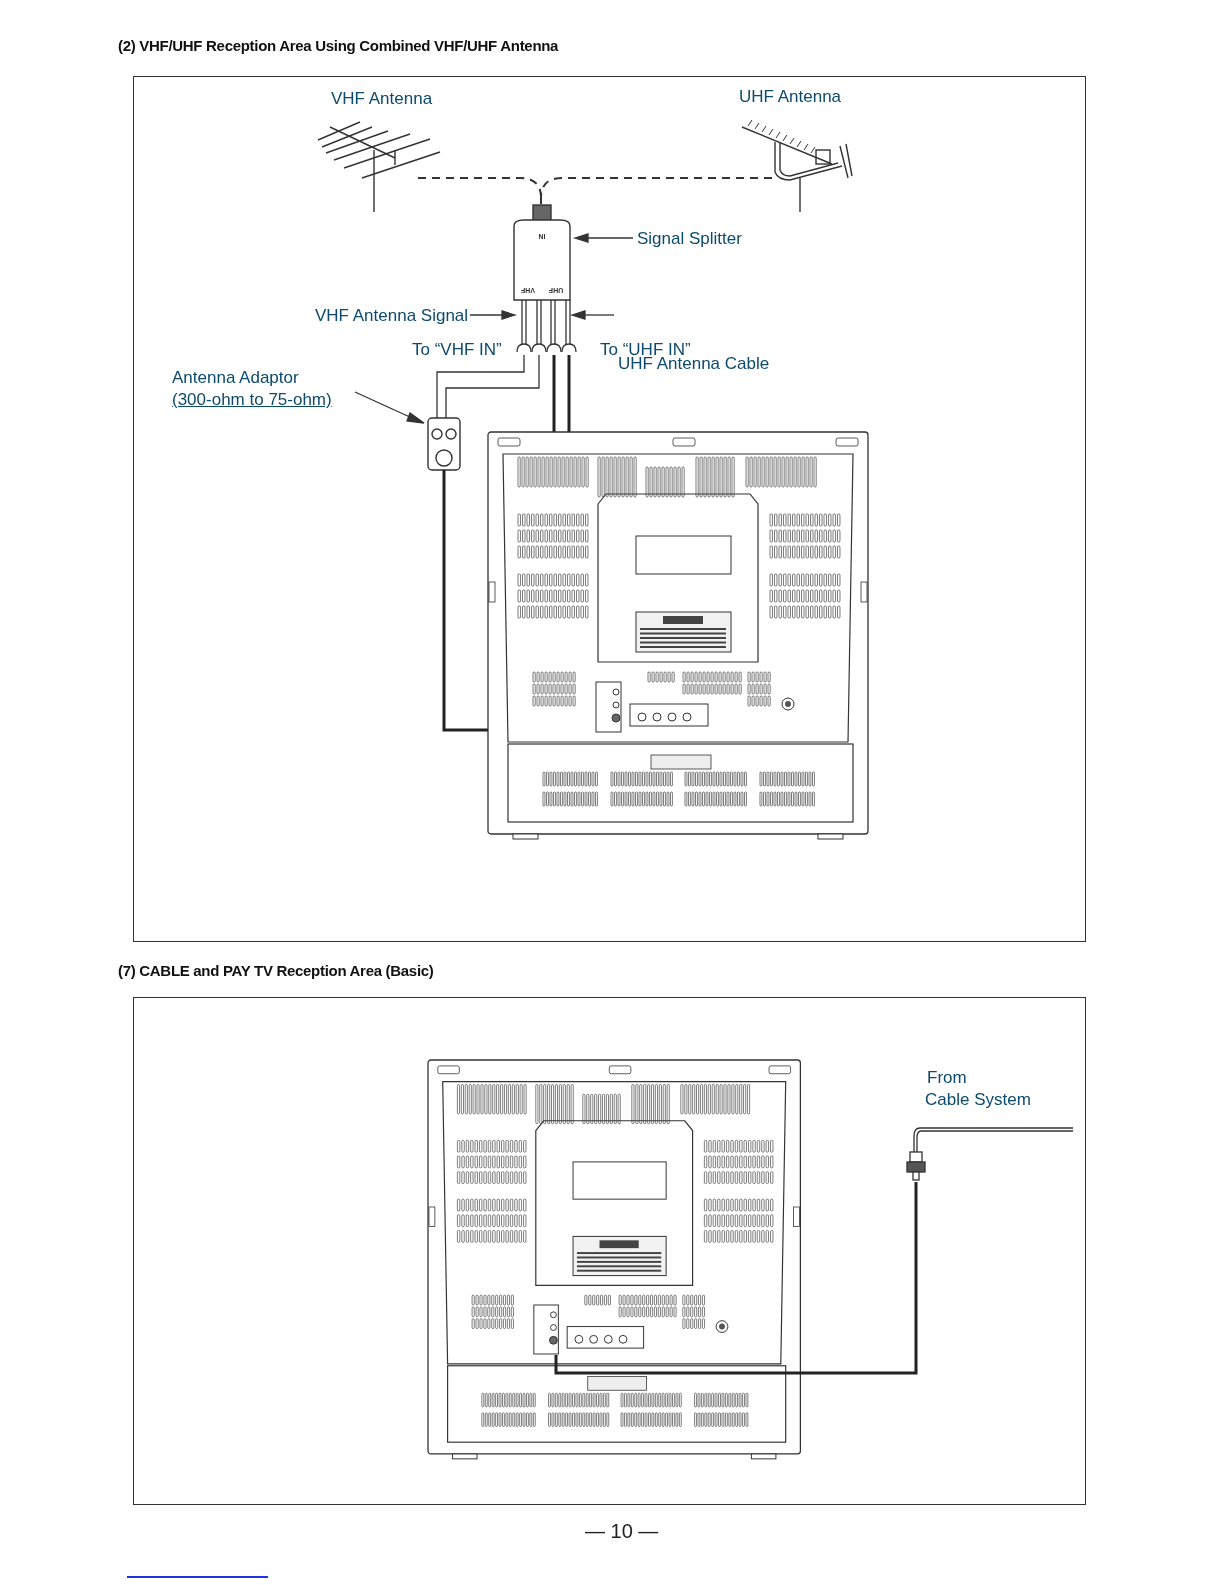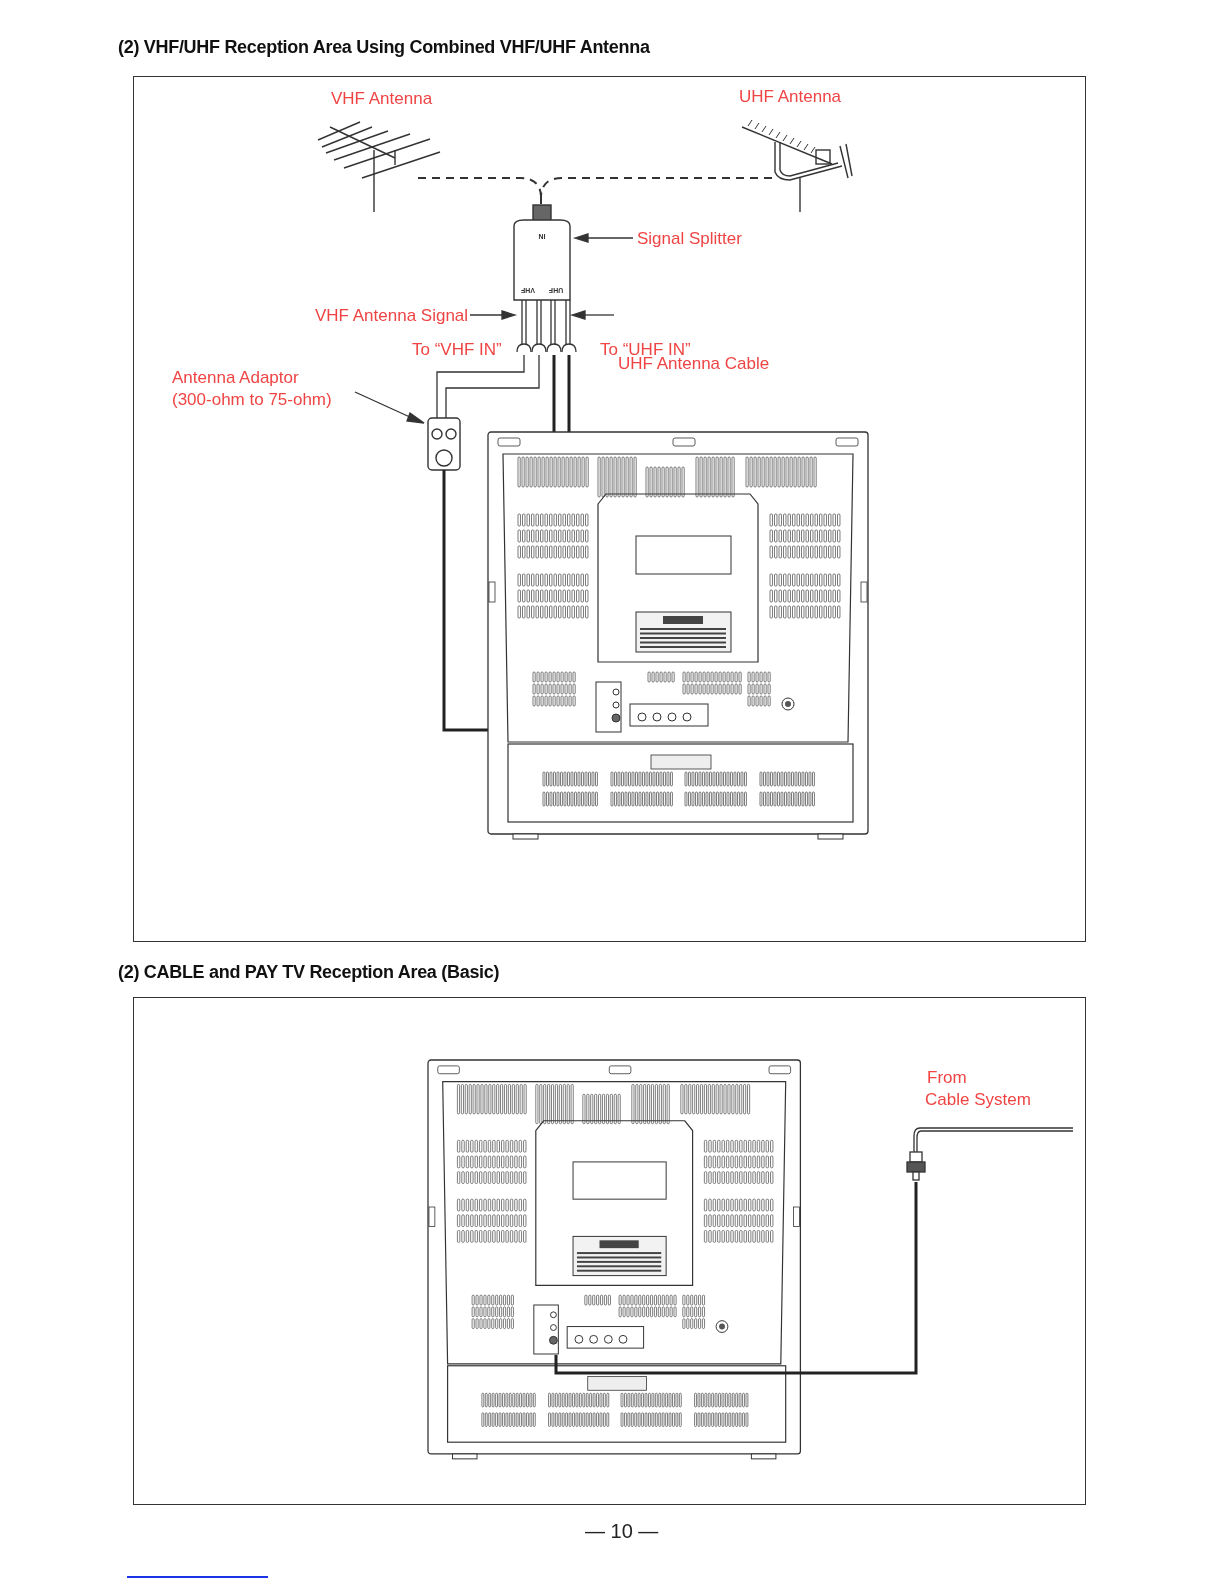--- a/index.html
+++ b/index.html
@@ -1,40 +1,40 @@
 <!DOCTYPE html>
 <html><head>
 <meta charset="utf-8">
 <style>
   html, body { margin: 0; padding: 0; background: #ffffff; }
   body { width: 1225px; height: 1585px; position: relative; overflow: hidden;
          font-family: "Liberation Sans", sans-serif; color: #1a1a1a; }
   .heading { position: absolute; font-family: "Liberation Sans", sans-serif;
-             font-weight: bold; font-size: 18px; letter-spacing: -0.3px; color: #111; white-space: nowrap; }
+             font-weight: bold; font-size: 15px; letter-spacing: -0.3px; color: #111; white-space: nowrap; }
   .panel { position: absolute; border: 1.5px solid #333; box-sizing: border-box; }
-  .label { position: absolute; font-size: 17px; color: #ef4444; white-space: nowrap; line-height: 1.15; }
+  .label { position: absolute; font-size: 17px; color: #0c4a6e; white-space: nowrap; line-height: 1.15; }
   svg { position: absolute; left: 0; top: 0; overflow: visible; }
   .page-num { position: absolute; font-size: 20px; color: #222; white-space: nowrap; }
   .footer-link { position: absolute; left: 127px; top: 1576px; width: 141px; height: 1.5px; background: #1a33e6; }
 </style>
 </head>
 <body>
 
 <div class="heading" style="left:118px; top:37px;">(2) VHF/UHF Reception Area Using Combined VHF/UHF Antenna</div>
 <div class="panel" style="left:133px; top:76px; width:953px; height:866px;"></div>
 
 <div class="label" style="left:331px; top:89px;">VHF Antenna</div>
 <div class="label" style="left:739px; top:87px;">UHF Antenna</div>
 <div class="label" style="left:637px; top:229px;">Signal Splitter</div>
 <div class="label" style="left:315px; top:306px;">VHF Antenna Signal</div>
 <div class="label" style="left:618px; top:306px;margin-top:48px;">UHF Antenna Cable</div>
 <div class="label" style="left:412px; top:340px;">To “VHF IN”</div>
 <div class="label" style="left:600px; top:340px;">To “UHF IN”</div>
 <div class="label" style="left:172px; top:368px;">Antenna Adaptor</div>
-<div class="label" style="left:172px; top:390px;">(300-ohm to 75-ohm)</div>
+<div class="label" style="left:172px; top:390px;text-decoration:underline;">(300-ohm to 75-ohm)</div>
 
 <svg width="1225" height="1585">
 
   <g stroke="#333" stroke-width="1.4" fill="none">
     <line x1="374" y1="150" x2="374" y2="212"></line>
     <line x1="330" y1="127" x2="395" y2="158"></line>
     <line x1="318" y1="140" x2="360" y2="122"></line>
     <line x1="322" y1="147" x2="372" y2="127"></line>
     <line x1="326" y1="153" x2="388" y2="131"></line>
     <line x1="334" y1="160" x2="410" y2="134"></line>
@@ -637,21 +637,21 @@
       <rect x="25" y="402" width="25" height="5" fill="#fff" stroke="#333"></rect>
       <rect x="330" y="402" width="25" height="5" fill="#fff" stroke="#333"></rect>
       <rect x="10" y="6" width="22" height="8" rx="2" fill="#fff" stroke="#333" stroke-width="0.8"></rect>
       <rect x="185" y="6" width="22" height="8" rx="2" fill="#fff" stroke="#333" stroke-width="0.8"></rect>
       <rect x="348" y="6" width="22" height="8" rx="2" fill="#fff" stroke="#333" stroke-width="0.8"></rect>
       <rect x="1" y="150" width="6" height="20" fill="#fff" stroke="#333" stroke-width="0.8"></rect>
       <rect x="373" y="150" width="6" height="20" fill="#fff" stroke="#333" stroke-width="0.8"></rect>
     </g>
   </svg>
 
-<div class="heading" style="left:118px; top:962px;">(2) CABLE and PAY TV Reception Area (Basic)</div>
+<div class="heading" style="left:118px; top:962px;">(7) CABLE and PAY TV Reception Area (Basic)</div>
 <div class="panel" style="left:133px; top:997px; width:953px; height:508px;"></div>
 
 <div class="label" style="left:927px; top:1068px;text-align:center;">From</div>
 <div class="label" style="left:925px; top:1090px;">Cable System</div>
 
 <svg width="1225" height="1585" id="tv3">
     <g transform="translate(428,1060) scale(0.98)">
       <rect x="0" y="0" width="380" height="402" rx="3" fill="#fff" stroke="#333" stroke-width="1.3"></rect>
       <path d="M15 22 L365 22 L360 310 L20 310 Z" fill="none" stroke="#333" stroke-width="1.2"></path>
       <rect x="20" y="312" width="345" height="78" fill="none" stroke="#333" stroke-width="1.2"></rect>

